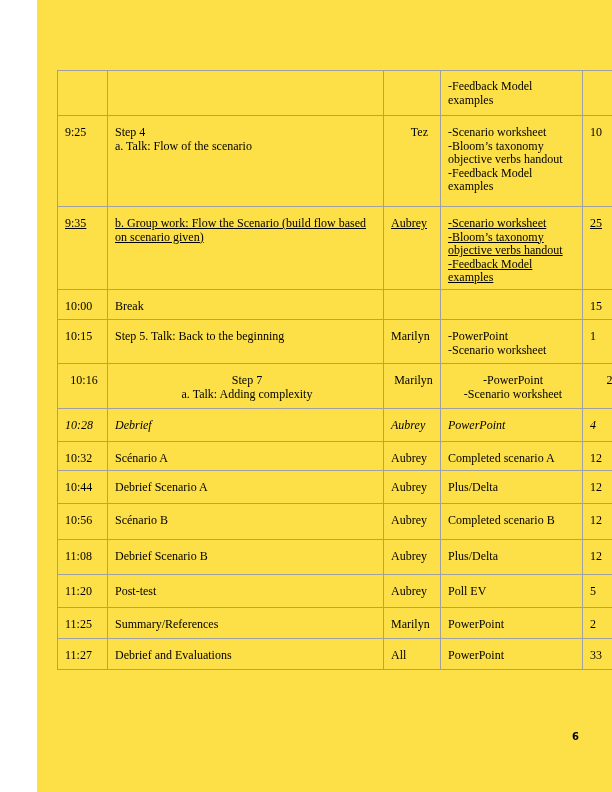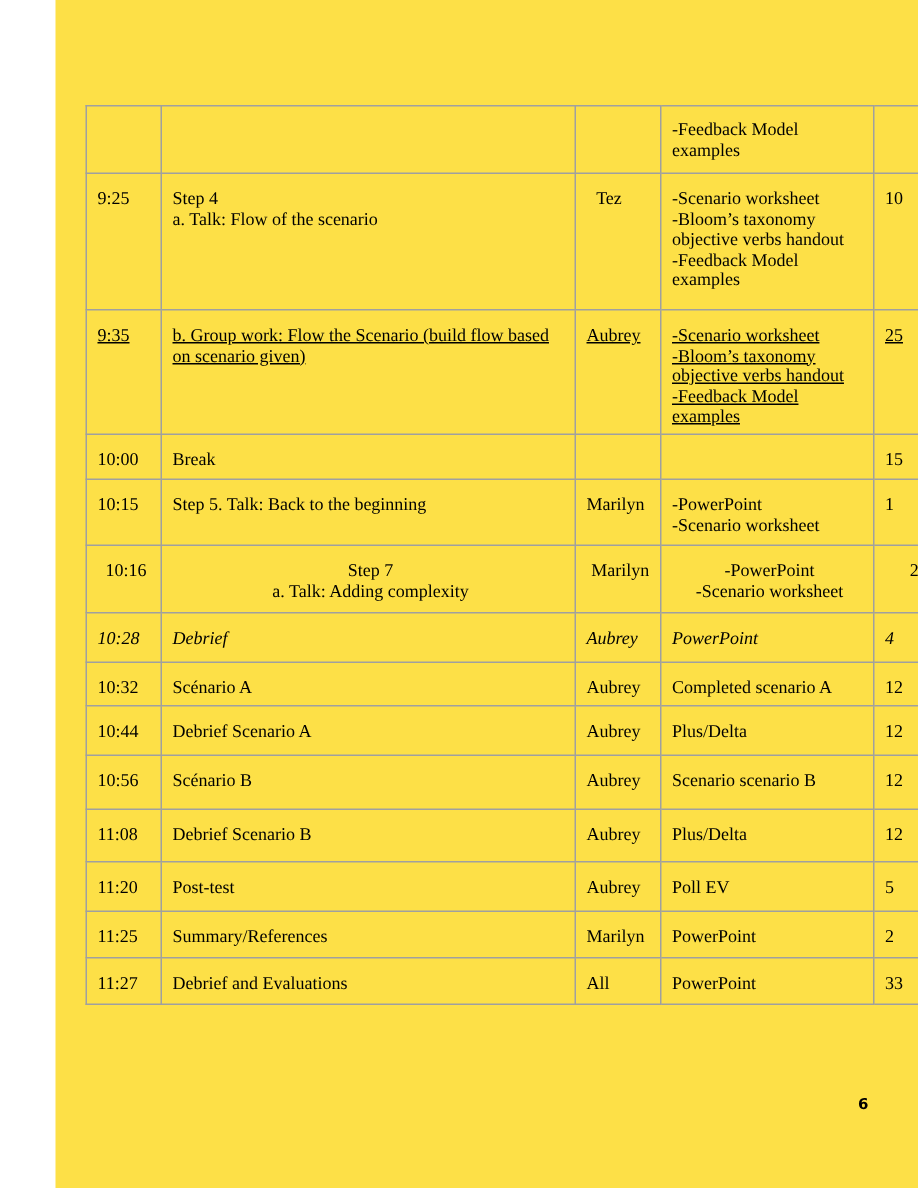--- a/index.html
+++ b/index.html
@@ -14,21 +14,21 @@
   table.sched td {
     border: 1.5px solid #a0a0a0; vertical-align: top;
     padding: 10px 4px 4px 7px; overflow: hidden;
   }
   col.c-time { width: 50px; }
   col.c-act { width: 276px; }
   col.c-fac { width: 57px; }
   col.c-res { width: 142px; }
   col.c-min { width: 51px; }
   td.fac { padding-left: 8px; }
-  td.fac.center { text-align: center; padding-left: 0; padding-right: 12px; }
+  td.fac.center { text-align: right; padding-left: 0; padding-right: 12px; }
   .line { display: block; }
   .page-number { position: absolute; left: 535px; top: 731px; font-family: "DejaVu Sans", sans-serif;
                  font-size: 10px; font-weight: bold; }
 </style>
 </head>
 <body>
 
 <div class="page">
   <table class="sched">
     <colgroup>
@@ -152,21 +152,21 @@
           </td>
           <td>12</td>
         </tr>
         <tr style="height: 36px;">
           <td>10:56</td>
           <td>
             <span class="line">Scénario B</span>
           </td>
           <td class="fac">Aubrey</td>
           <td>
-            <span class="line">Scenario scenario B</span>
+            <span class="line">Completed scenario B</span>
           </td>
           <td>12</td>
         </tr>
         <tr style="height: 35px;">
           <td>11:08</td>
           <td>
             <span class="line">Debrief Scenario B</span>
           </td>
           <td class="fac">Aubrey</td>
           <td>

